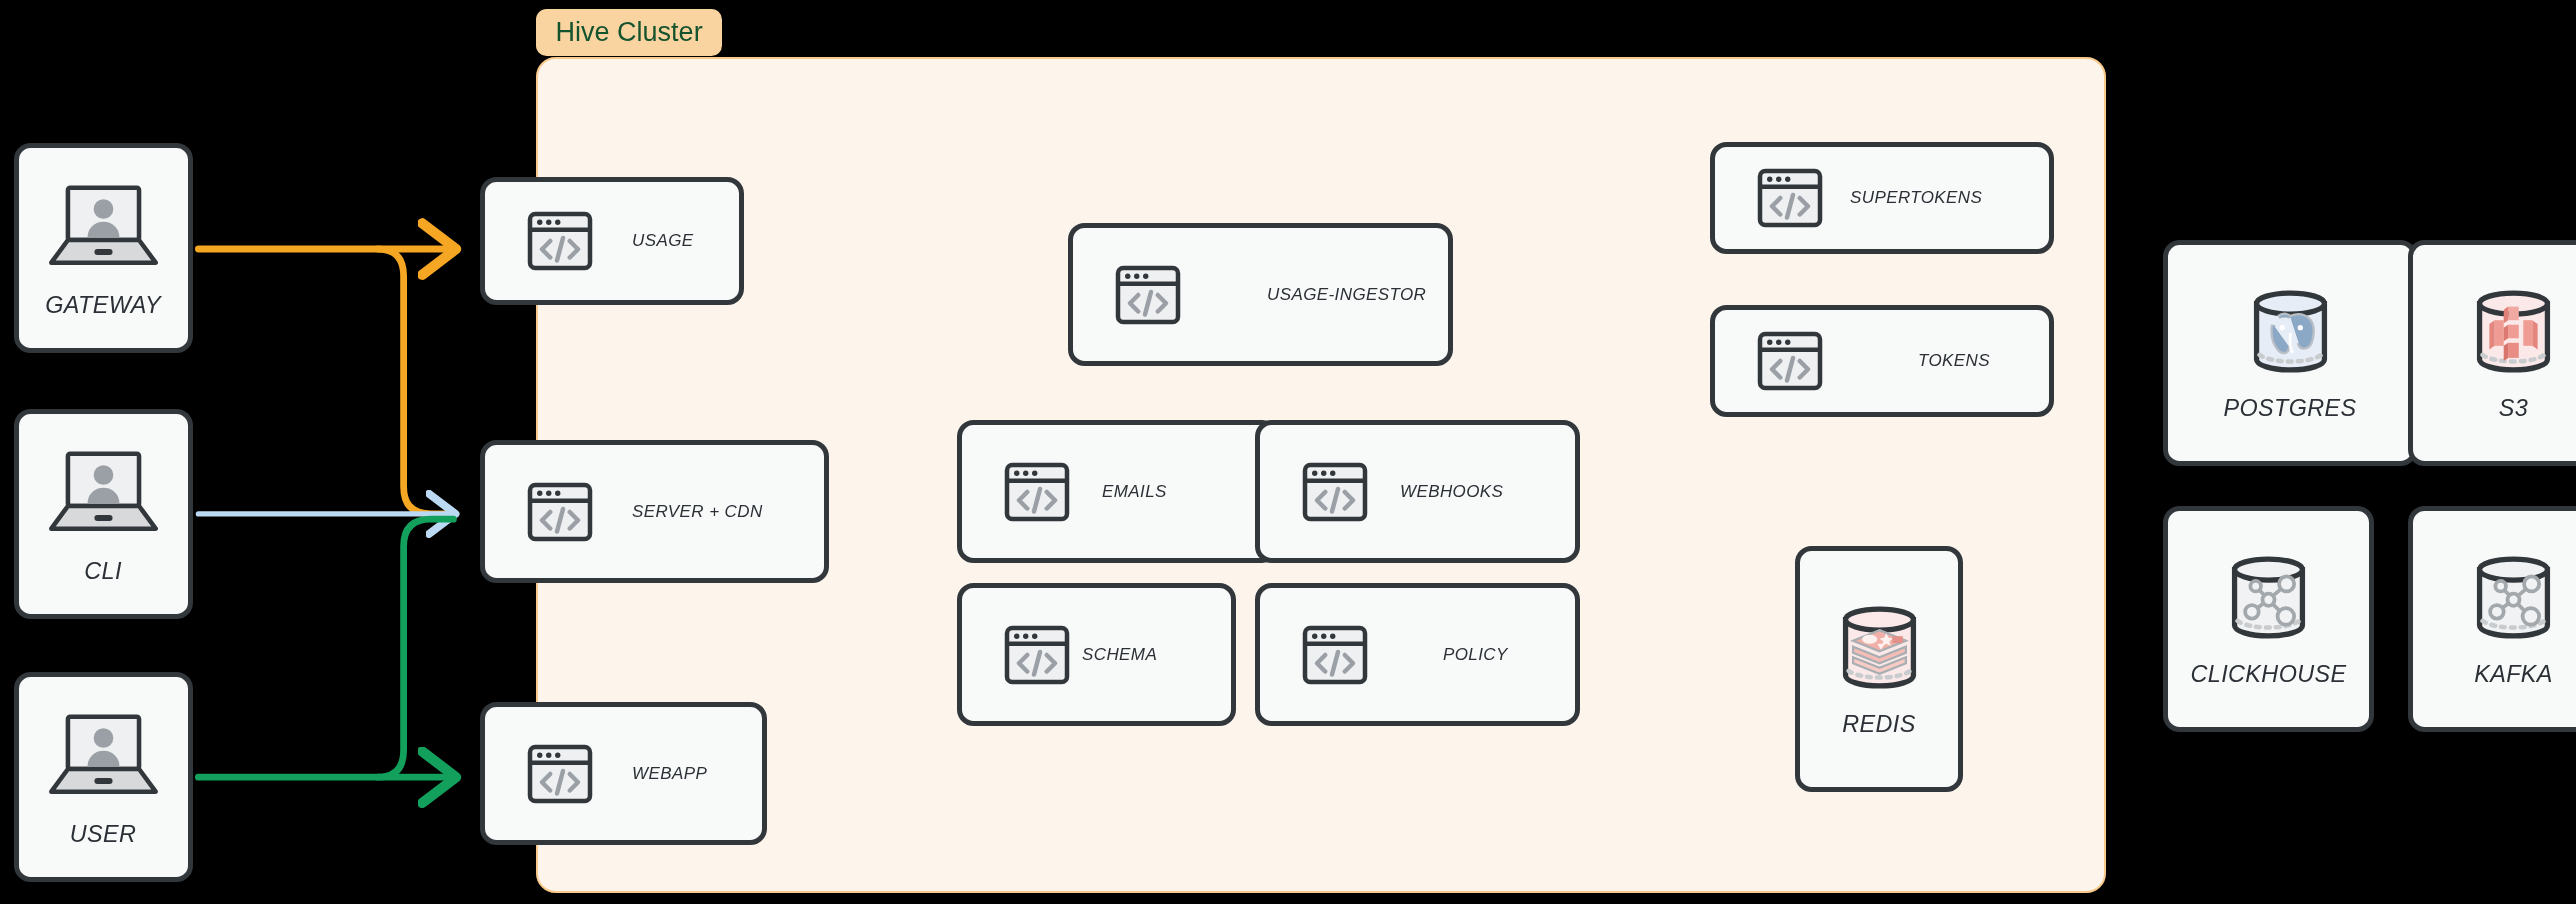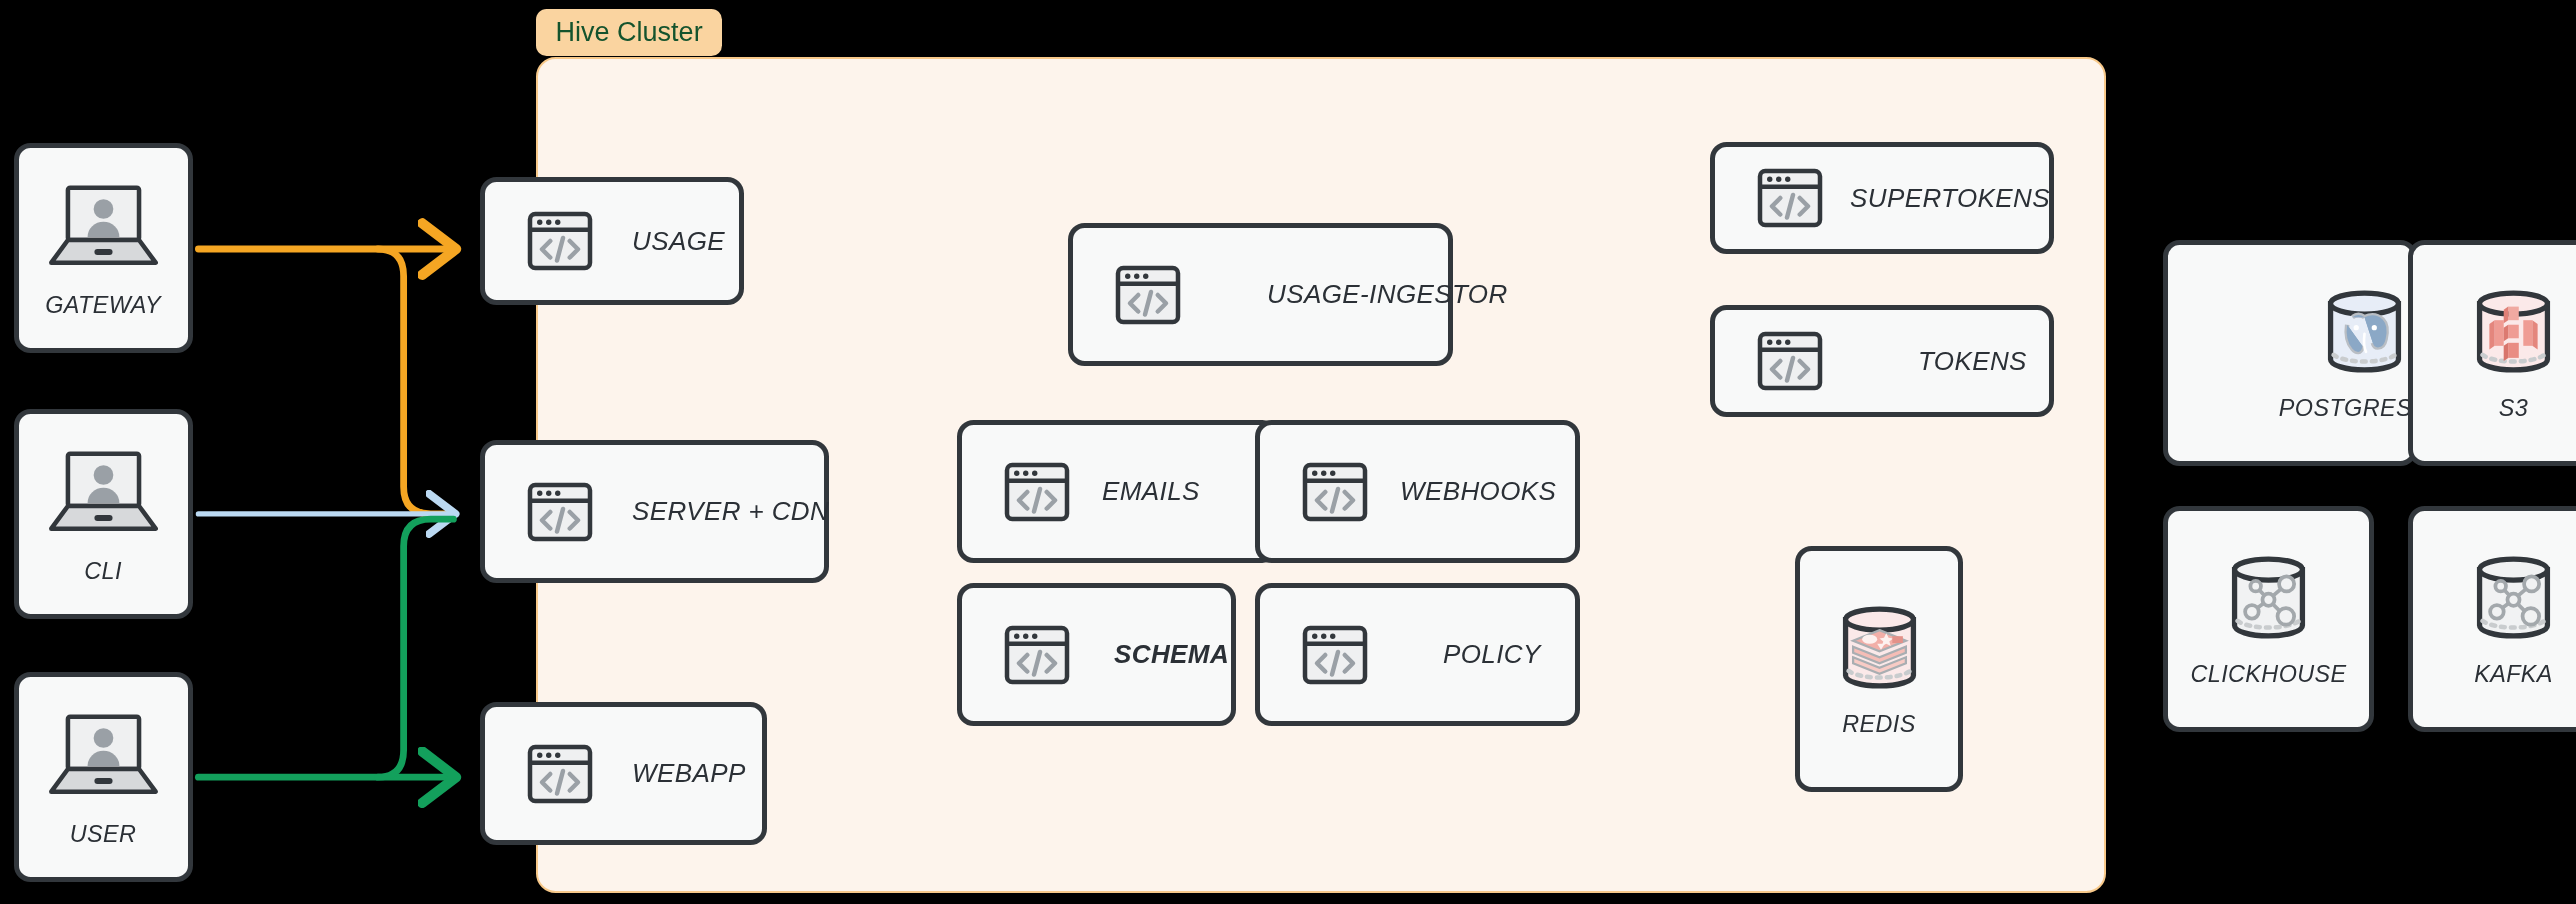--- a/index.html
+++ b/index.html
@@ -35,21 +35,21 @@
   
   .client{width:179px;height:210px;padding-top:7.5px;}
   .client .node-label{font-size:23.4px;margin-top:19.6px;}
 
   
   .dbcard{width:211px;height:226px;}
   .dbcard .node-label{font-size:23.4px;margin-top:16.6px;}
 
   
   .svc{padding-left:42px;gap:0;}
-  .svc .node-label{font-size:26px;}
+  .svc .node-label{font-size:17px;}
 
   
   .laptop-icon{width:115px;height:88px;}
   .db-icon{width:95px;height:95px;}
   .code-icon{width:66px;height:60px;flex:0 0 auto;}
 
   
   #wires{position:absolute;left:0;top:0;width:2576px;height:904px;z-index:3;pointer-events:none;}
 </style>
 </head>
@@ -211,21 +211,21 @@
     <span class="code-icon">
       <svg viewBox="0 0 88 80" xmlns="http://www.w3.org/2000/svg">
         <rect x="4" y="4" width="80" height="72" rx="7" fill="#EFF0F1" stroke="#32373C" stroke-width="6"></rect>
         <path d="M4 25 H84" stroke="#32373C" stroke-width="6"></path>
         <circle cx="17" cy="15" r="3.6" fill="#32373C"></circle>
           <circle cx="29" cy="15" r="3.6" fill="#32373C"></circle>
           <circle cx="41" cy="15" r="3.6" fill="#32373C"></circle>
         <path d="M31 40 L20 51 L31 62 M57 40 L68 51 L57 62 M48 36 L40 66" fill="none" stroke="#9AA0A6" stroke-width="6" stroke-linecap="round" stroke-linejoin="round"></path>
       </svg>
     </span>
-    <span class="node-label" style="margin-left:44px;font-weight:bold;">SCHEMA</span>
+    <span class="node-label" style="margin-left:12px;">SCHEMA</span>
   </div>
 
   <div class="node svc" style="left:1255px;top:583px;width:325px;height:143px;">
     <span class="code-icon">
       <svg viewBox="0 0 88 80" xmlns="http://www.w3.org/2000/svg">
         <rect x="4" y="4" width="80" height="72" rx="7" fill="#EFF0F1" stroke="#32373C" stroke-width="6"></rect>
         <path d="M4 25 H84" stroke="#32373C" stroke-width="6"></path>
         <circle cx="17" cy="15" r="3.6" fill="#32373C"></circle>
           <circle cx="29" cy="15" r="3.6" fill="#32373C"></circle>
           <circle cx="41" cy="15" r="3.6" fill="#32373C"></circle>
@@ -276,21 +276,21 @@
           <ellipse cx="50" cy="52" rx="10" ry="6" fill="#FDF1EF"></ellipse>
           <path d="M72 44 l3 6 6 1 -5 4 2 6 -6 -3 -6 3 2 -6 -5 -4 6 -1 z" fill="#FDF1EF"></path>
           <path d="M60 58 l10 0 -5 8 z" fill="#FDF1EF"></path>
           <rect x="80" y="48" width="14" height="9" fill="#E39189"></rect>
         </g>
       </svg>
     </span>
     <span class="node-label">REDIS</span>
   </div>
 
-  <div class="node vert dbcard" style="left:2163px;top:240px;width:254px;height:226px;align-items:flex-end;">
+  <div class="node vert dbcard" style="left:2163px;top:240px;width:254px;height:226px;">
     <span class="db-icon">
       <svg viewBox="0 0 126 126" xmlns="http://www.w3.org/2000/svg">
         <path d="M18 26 v74 a45 14 0 0 0 90 0 v-74 z" fill="#E7EDF7" stroke="#32373C" stroke-width="7"></path>
         <ellipse cx="63" cy="26" rx="45" ry="14" fill="#E7EDF7" stroke="#32373C" stroke-width="7"></ellipse>
         <path d="M22 94 a45 15 0 0 0 82 0" fill="none" stroke="#C9CCCE" stroke-width="6" stroke-dasharray="5 8" stroke-linecap="round"></path>
         <g stroke="#B9BEC4" stroke-width="6" stroke-linejoin="round">
           <path d="M40 54 q-3 20 7 32 q4 5 9 4 q4 -2 4 -8 M63 44 q14 -6 24 3 q8 8 4 26 q-2 10 -9 11 q-6 1 -8 -6
                    M47 44 q8 -6 16 0" fill="#8BA8C6"></path>
         </g>
         <path d="M40 54 q-3 20 7 32 q4 5 9 4 q4 -2 4 -8 M63 44 q14 -6 24 3 q8 8 4 26 q-2 10 -9 11 q-6 1 -8 -6

